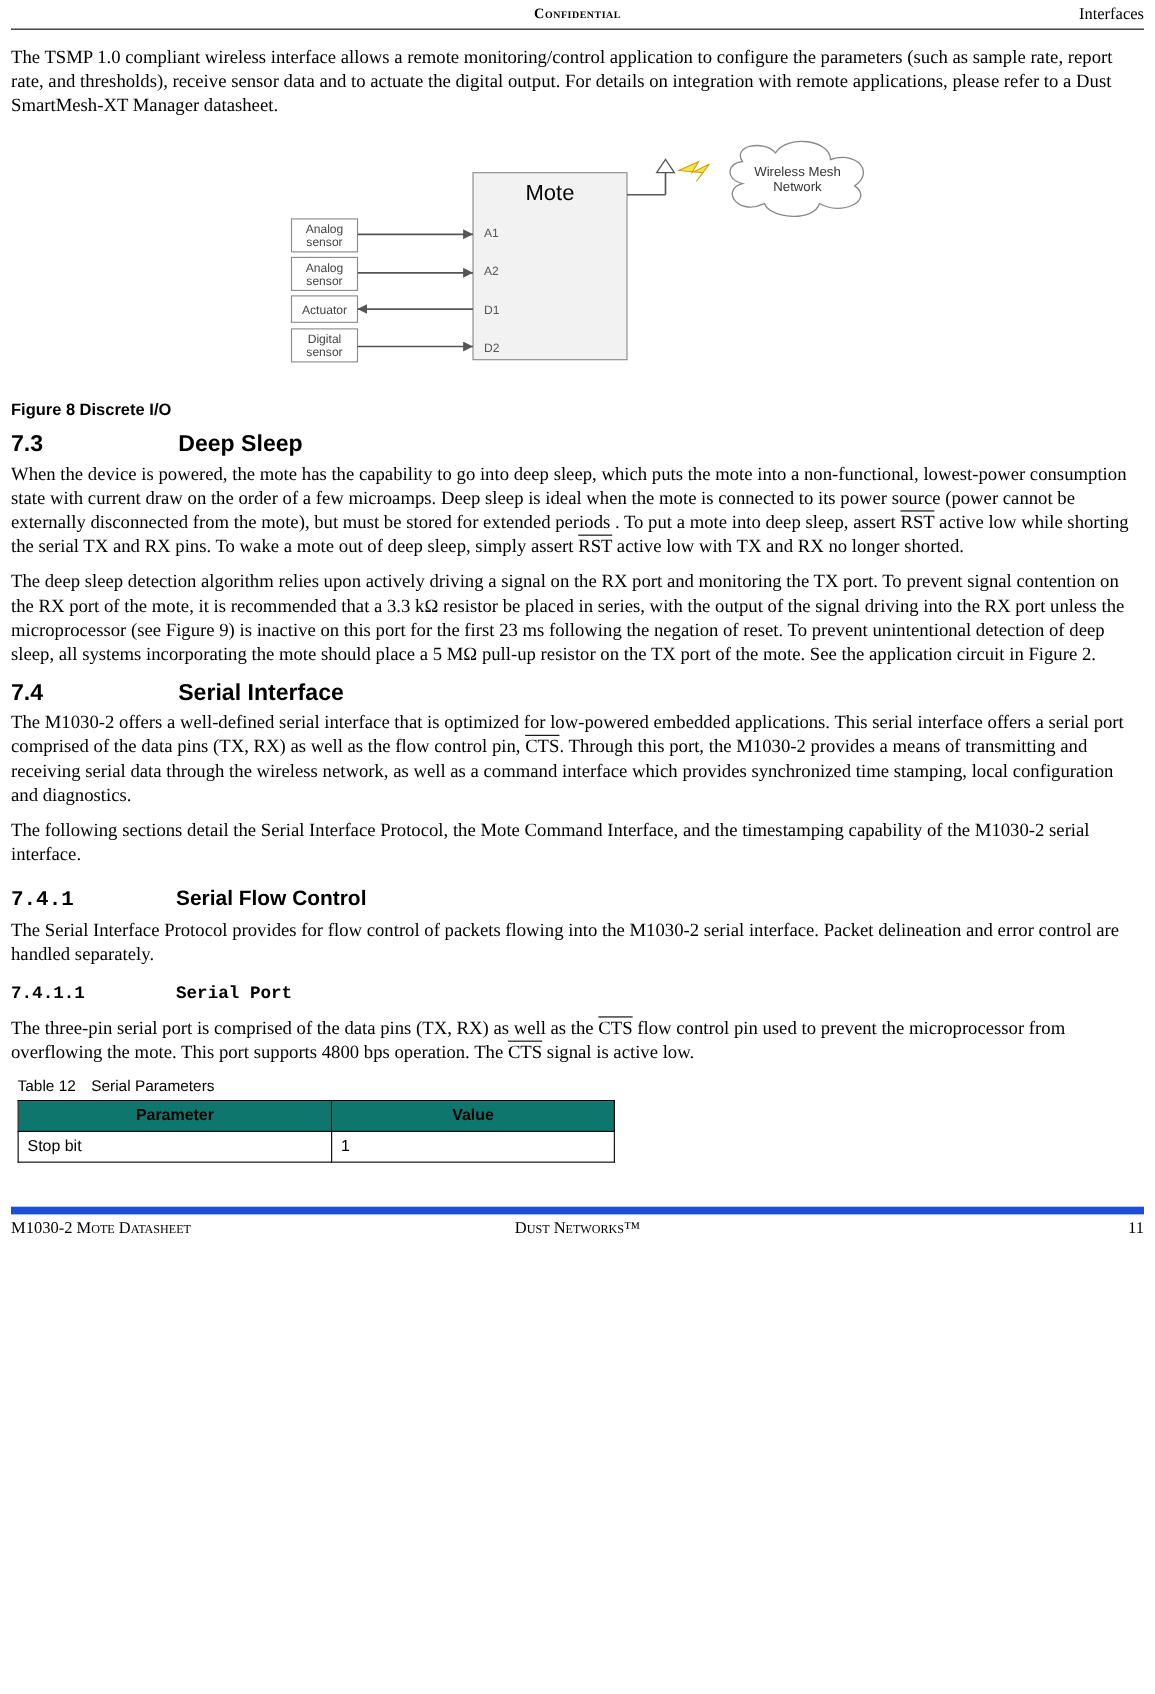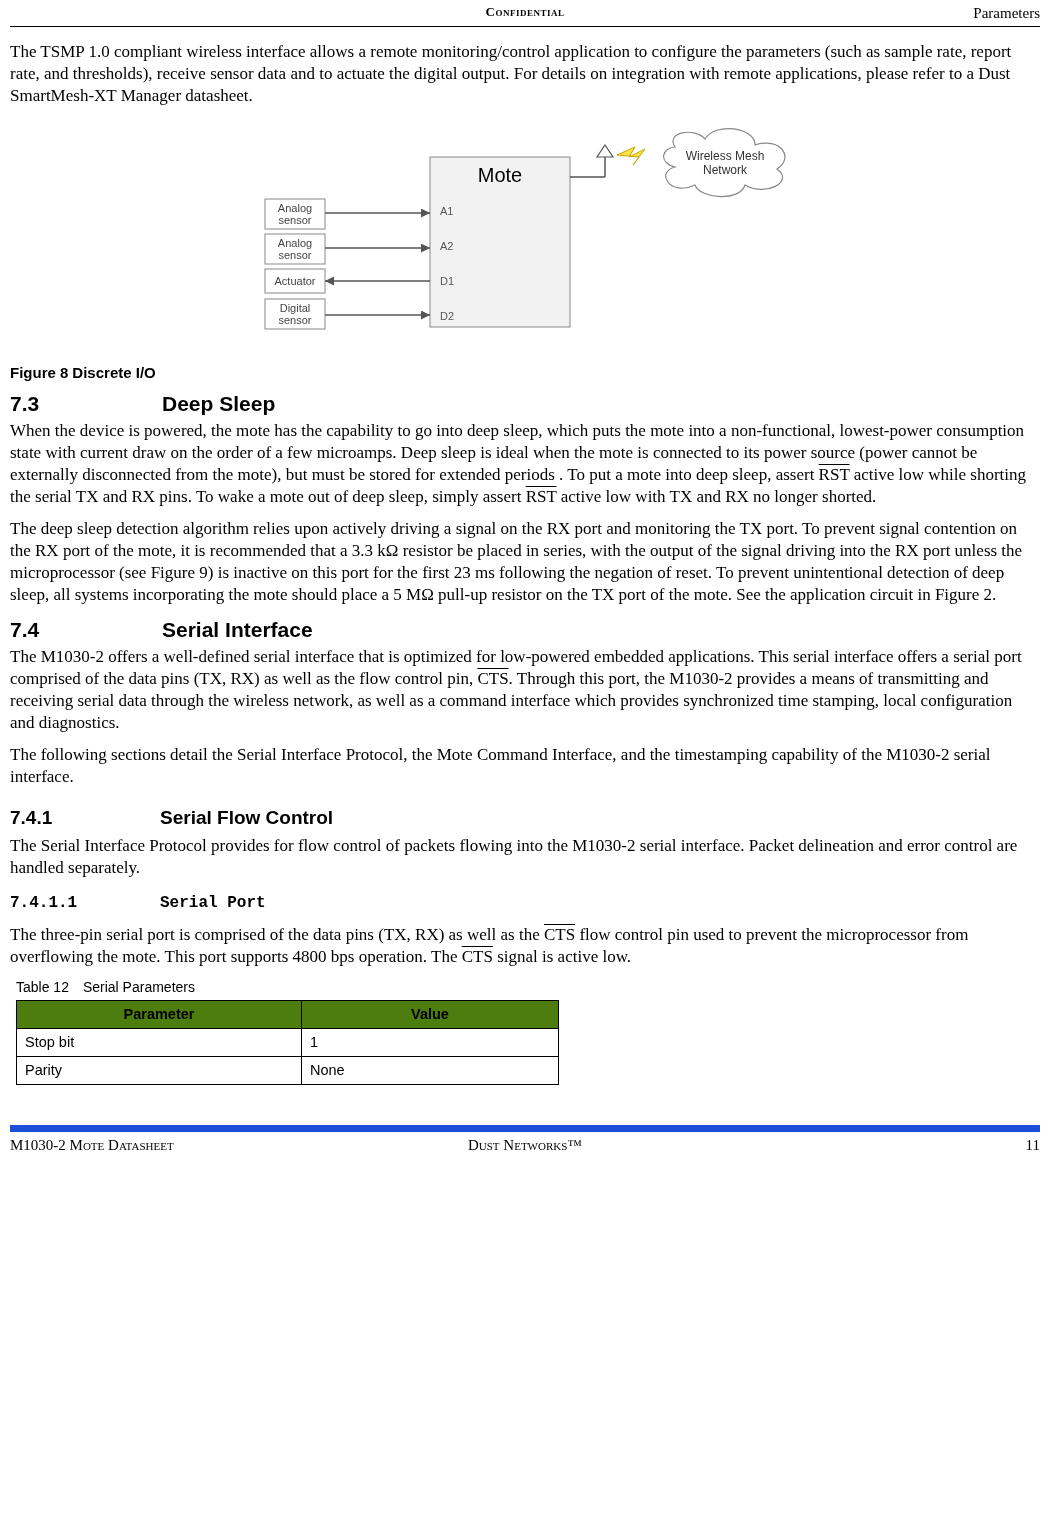--- a/index.html
+++ b/index.html
@@ -71,42 +71,42 @@
     display: flex;
   }
   h2 .num { width: 152px; display:inline-block; }
   h3 {
     font-family: Verdana, Arial, sans-serif;
     font-weight: bold;
     font-size: 19px;
     margin: 18px 0 4px 0;
     display: flex;
   }
-  h3 .num { width: 150px; display:inline-block; }
+  h3 .num { width: 150px; display:inline-block;font-family:Liberation Mono, monospace; }
   h4 {
     font-family: Liberation Mono, monospace;
     font-weight: bold;
     font-size: 16px;
     margin: 14px 0 10px 0;
     display: flex;
   }
   h4 .num { width: 150px; display:inline-block; }
   table.params {
     border-collapse: collapse;
     margin: 2px 0 0 6px;
     font-family: Arial, Helvetica, sans-serif;
     font-size: 14.5px;
   }
   table.params th, table.params td {
     border: 1px solid #000;
     padding: 4px 8px;
     text-align: left;
   }
   table.params th {
-    background: #4d7c0f;
+    background: #0f766e;
     font-weight: bold;
     text-align: center;
   }
   table.params th:first-child { width: 268px; }
   table.params th:last-child { width: 240px; }
   .footer {
     position: relative;
     border-top: 7px solid #1d4ed8;
     margin-top: 40px;
     padding-top: 4px;
@@ -120,21 +120,21 @@
     left: 50%;
     transform: translateX(-50%);
   }
 </style>
 </head>
 <body>
 
 <div class="header">
   <span></span>
   <span class="header-center">Confidential</span>
-  <span class="header-right">Parameters</span>
+  <span class="header-right">Interfaces</span>
 </div>
 
 <p>The TSMP 1.0 compliant wireless interface allows a remote monitoring/control application to configure the parameters (such as sample rate, report rate, and thresholds), receive sensor data and to actuate the digital output. For details on integration with remote applications, please refer to a Dust SmartMesh-XT Manager datasheet.</p>
 
 <div class="figure-container">
 <svg class="figure-svg" width="600" height="220" viewBox="0 0 600 220">
 
   <rect x="205" y="30" width="140" height="170" fill="#f2f2f2" stroke="#888" stroke-width="1"></rect>
   <text x="275" y="55" text-anchor="middle" font-family="Arial" font-size="20">Mote</text>
   <text x="215" y="88" font-family="Arial" font-size="11" fill="#555">A1</text>
@@ -239,24 +239,20 @@
     <tr>
       <th>Parameter</th>
       <th>Value</th>
     </tr>
   </thead>
   <tbody>
     <tr>
         <td>Stop bit</td>
         <td>1</td>
       </tr>
-    <tr>
-        <td>Parity</td>
-        <td>None</td>
-      </tr>
   </tbody>
 </table>
 
 <div class="footer">
   <span>M1030-2 Mote Datasheet</span>
   <span class="footer-center">Dust Networks™</span>
   <span>11</span>
 </div>
 
 </body></html>

